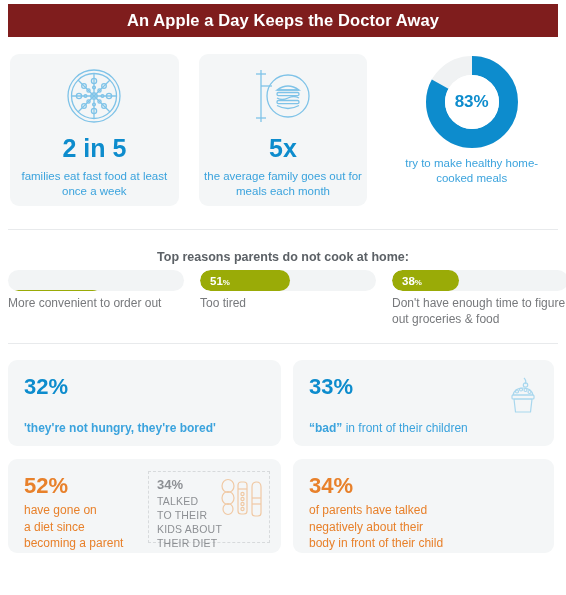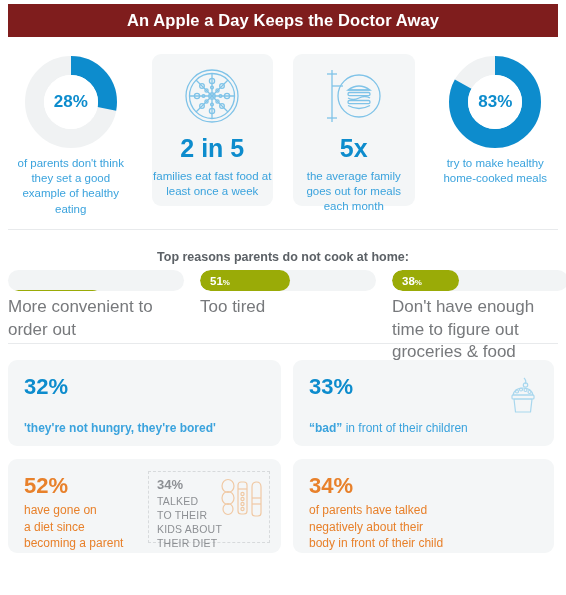--- a/index.html
+++ b/index.html
@@ -60,21 +60,21 @@
   }
   .bar-fill{
     position:absolute;left:0;top:0;height:21px;border-radius:11px;background:#9aab07;
     display:flex;align-items:center;
   }
   .bar-pct{
     color:#ffffff;font-size:11.5px;font-weight:bold;padding-left:10px;white-space:nowrap;
   }
   .bar-pct .sym{font-size:8px;font-weight:bold;}
   .bar-caption{
-    margin-top:5px;font-size:17px;line-height:1.33;color:#77797c;
+    margin-top:5px;font-size:12px;line-height:1.33;color:#77797c;
   }
 
   
   .bottom{position:absolute;left:0;top:360px;width:566px;}
   .brow{display:flex;}
   .bcard{
     position:relative;background:#f4f6f7;border-radius:9px;
     box-sizing:border-box;
   }
   .bcard.left{width:273px;margin-left:8px;}
@@ -99,31 +99,20 @@
 <body>
 
 <div class="page">
 
   <div class="header">
     <div class="header-title">An Apple a Day Keeps the Doctor Away</div>
   </div>
 
   <div class="top-row">
 
-    <div class="top-cell">
-      <div class="donut-wrap">
-        <svg width="92" height="92" viewBox="0 0 92 92">
-          <circle cx="46" cy="46" r="36.5" fill="none" stroke="#f0f2f3" stroke-width="19"></circle>
-          <circle cx="46" cy="46" r="36.5" fill="none" stroke="#0d8ccd" stroke-width="19" stroke-dasharray="64.2 165.1" transform="rotate(-90 46 46)"></circle>
-          <circle cx="46" cy="46" r="27" fill="#ffffff"></circle>
-        </svg>
-        <div class="donut-label">28%</div>
-      </div>
-      <div class="top-caption tight">of parents don't think they set a good example of healthy eating</div>
-    </div>
 
     <div class="top-cell">
       <div class="card-bg"></div>
       <div class="icon-wrap">
         <svg width="58" height="58" viewBox="0 0 58 58" stroke="#7fc3e8" fill="none" stroke-width="1.3">
           <circle cx="29" cy="29" r="26"></circle>
           <circle cx="29" cy="29" r="22.5"></circle>
           <g>
             <line x1="29" y1="6.5" x2="29" y2="51.5"></line>
             <line x1="6.5" y1="29" x2="51.5" y2="29"></line>

